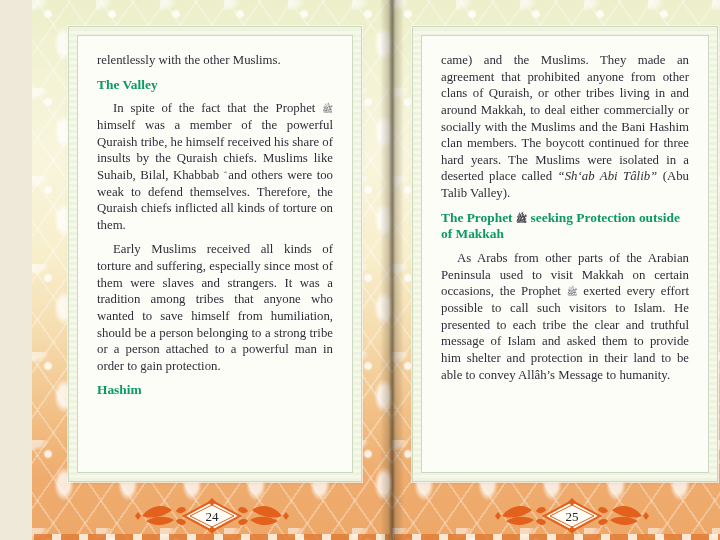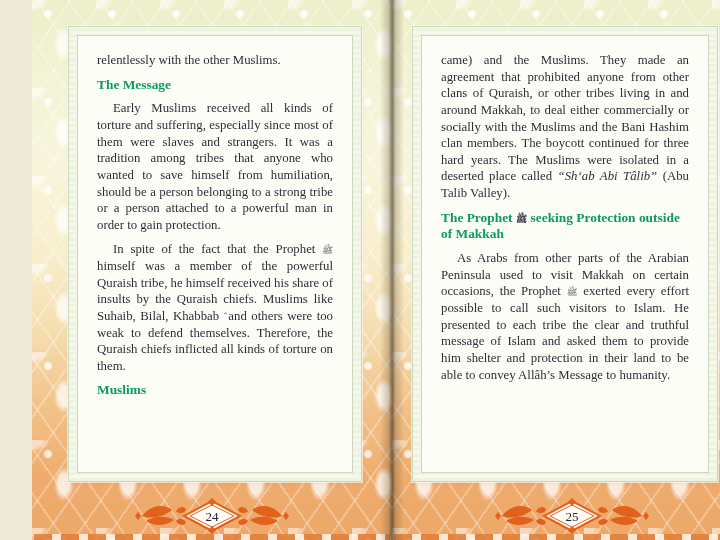--- a/index.html
+++ b/index.html
@@ -77,24 +77,24 @@
 </style>
 </head>
 <body>
 
 <div class="spread">
 
   <div class="page page-left">
     <div class="panel">
       <div class="panel-inner page-text">
           <p class="p-cont">relentlessly with the other Muslims.</p>
-          <h3 class="h">The Message</h3>
+          <h3 class="h">The Valley</h3>
+          <p class="p">In spite of the fact that the Prophet <span class="honorific">ﷺ</span> himself was a member of the powerful Quraish tribe, he himself received his share of insults by the Quraish chiefs. Muslims like Suhaib, Bilal, Khabbab <span class="honorific">ؓ</span> and others were too weak to defend themselves. Therefore, the Quraish chiefs inflicted all kinds of torture on them.</p>
           <p class="p">Early Muslims received all kinds of torture and suffering, especially since most of them were slaves and strangers. It was a tradition among tribes that anyone who wanted to save himself from humiliation, should be a person belonging to a strong tribe or a person attached to a powerful man in order to gain protection.</p>
-          <p class="p">In spite of the fact that the Prophet <span class="honorific">ﷺ</span> himself was a member of the powerful Quraish tribe, he himself received his share of insults by the Quraish chiefs. Muslims like Suhaib, Bilal, Khabbab <span class="honorific">ؓ</span> and others were too weak to defend themselves. Therefore, the Quraish chiefs inflicted all kinds of torture on them.</p>
-          <h3 class="h">Muslims</h3>
+          <h3 class="h">Hashim</h3>
         </div>
     </div>
     <svg class="orn" viewBox="0 0 160 36">
       <g>
         <path class="orn-flourish" d="M10,18 C18,7 32,5 40,12 C33,18 20,22 10,18 Z"></path>
         <path class="orn-flourish" d="M14,23 C22,29 34,28 42,22 C34,17 22,18 14,23 Z"></path>
         <path class="orn-flourish" d="M44,13 c3,-5 9,-5 10,-1 c-3,4 -8,4 -10,1 z"></path>
         <path class="orn-flourish" d="M44,23 c3,5 9,5 10,1 c-3,-4 -8,-4 -10,-1 z"></path>
         <path class="orn-flourish" d="M6,14 l3,4 -3,4 -3,-4 z"></path>
       </g>

